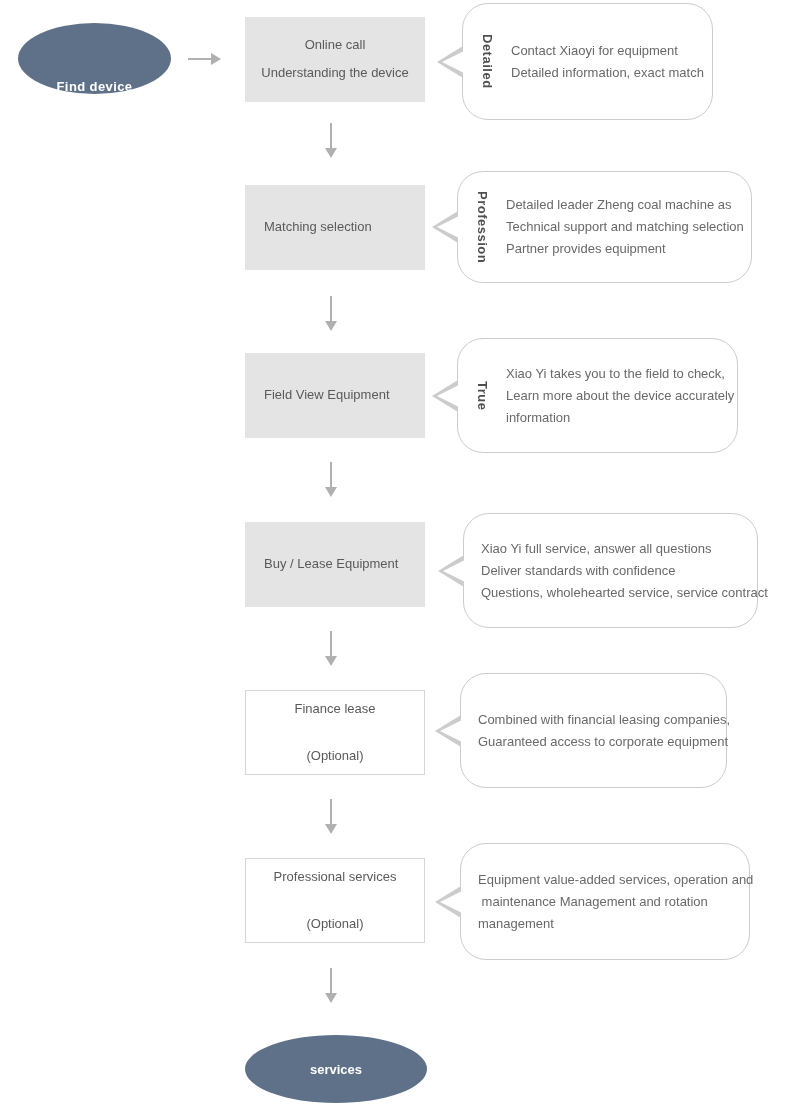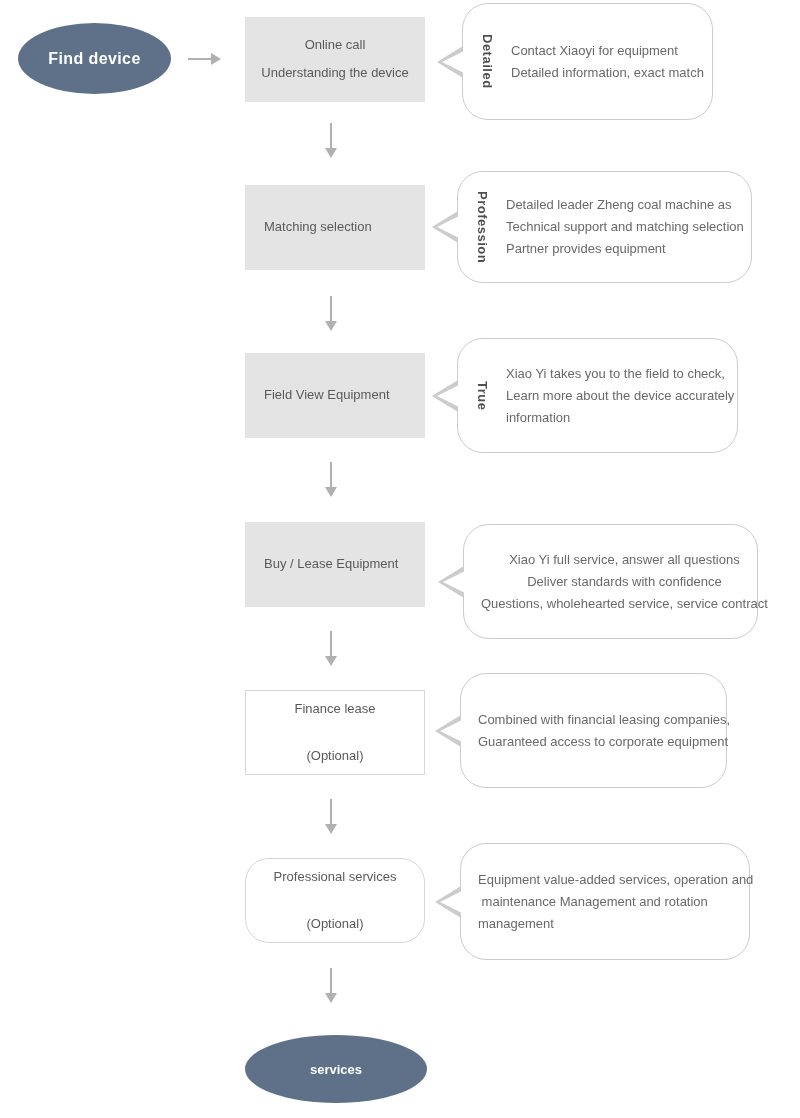--- a/index.html
+++ b/index.html
@@ -22,21 +22,21 @@
     background:#ffffff;
     overflow:hidden;
   }
   .ellipse{
     position:absolute;
     background:var(--accent);
     border-radius:50%;
     display:flex;align-items:center;justify-content:center;
     color:#ffffff;font-weight:bold;
   }
-  .start-ellipse{left:18px;top:23px;width:153px;height:71px;font-size:16px;letter-spacing:.4px;}
+  .start-ellipse{left:18px;top:23px;width:153px;height:71px;font-size:13px;letter-spacing:.4px;align-items:flex-end;}
   .end-ellipse{left:245px;top:1035px;width:182px;height:68px;font-size:13px;}
   .box{
     position:absolute;
     left:245px;width:180px;height:85px;
     display:flex;flex-direction:column;justify-content:center;
     gap:13px;
     color:var(--box-text);
     font-size:13px;line-height:1.15;
   }
   .box.filled{background:var(--box-fill);}
@@ -84,25 +84,25 @@
     white-space:pre;
   }
   .arrow{position:absolute;color:var(--arrow);}
   .arrow svg{display:block;}
   
   #box-1{top:17px;}
   #box-2{top:185px;}
   #box-3{top:353px;}
   #box-4{top:522px;}
   #box-5{top:690px;}
-  #box-6{top:858px;border-radius:24px;}
+  #box-6{top:858px;}
   #bubble-1{left:462px;top:3px;width:251px;height:117px;}
   #bubble-2{left:457px;top:171px;width:295px;height:112px;}
   #bubble-3{left:457px;top:338px;width:281px;height:115px;}
-  #bubble-4{left:463px;top:524px;width:295px;height:115px;text-align:center;}
+  #bubble-4{left:463px;top:513px;width:295px;height:115px;}
   #bubble-5{left:460px;top:673px;width:267px;height:115px;}
   #bubble-6{left:460px;top:843px;width:290px;height:117px;}
   #harrow-1{left:188px;top:52px;}
   #varrow-1{left:324px;top:123px;}
   #varrow-2{left:324px;top:296px;}
   #varrow-3{left:324px;top:462px;}
   #varrow-4{left:324px;top:631px;}
   #varrow-5{left:324px;top:799px;}
   #varrow-6{left:324px;top:968px;}
 </style>

